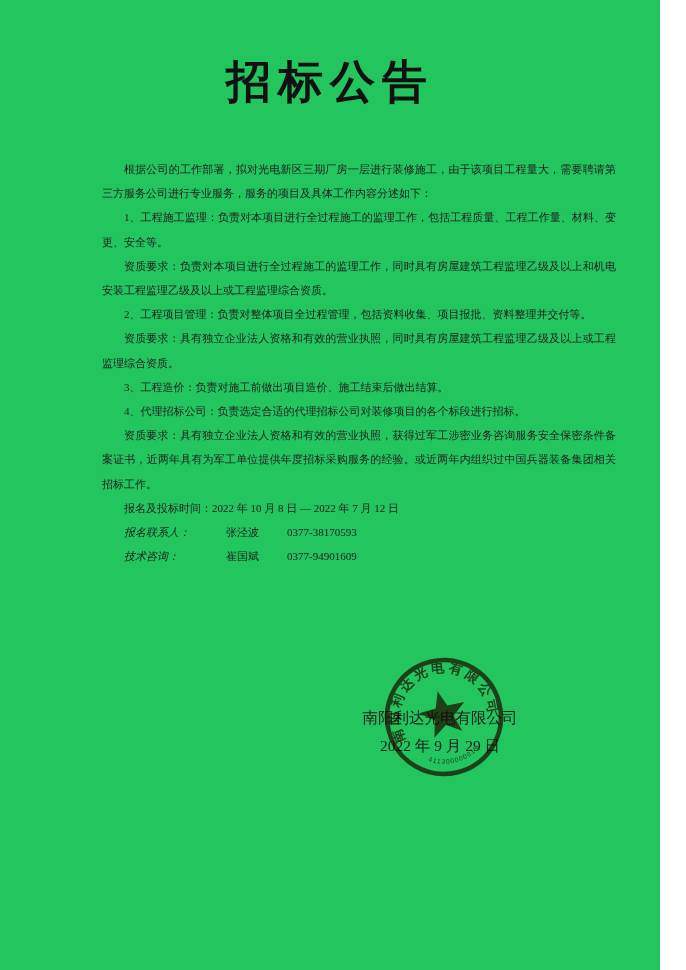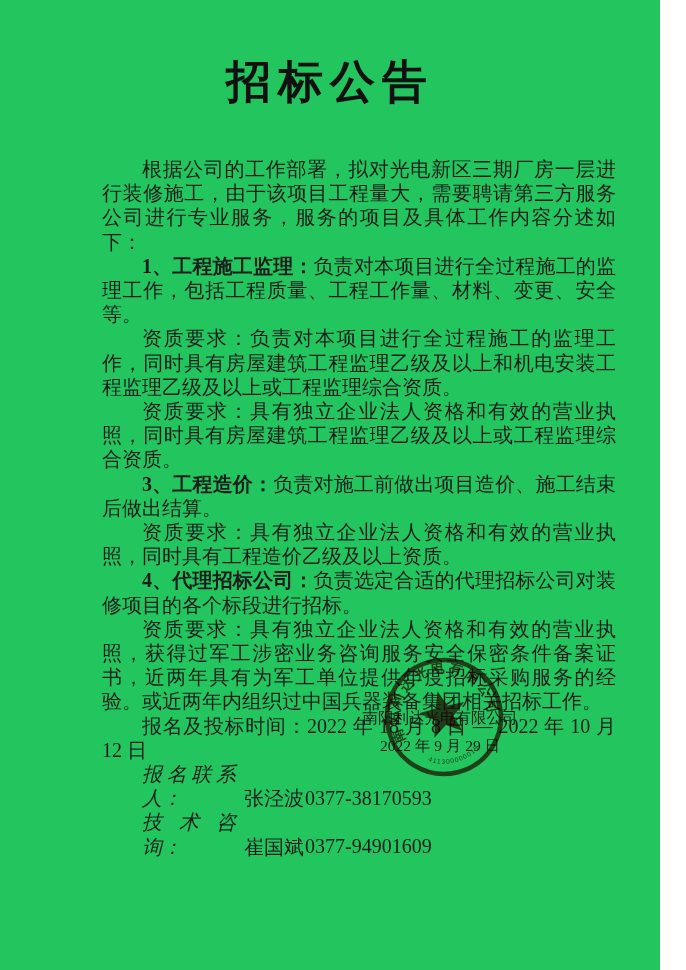--- a/index.html
+++ b/index.html
@@ -13,25 +13,25 @@
   }
   .doc-title{
     position:absolute;top:52px;left:0;width:100%;
     text-align:center;
     font-size:45px;font-weight:700;
     letter-spacing:7px;
     color:#111;
   }
   .doc-body{
     position:absolute;left:102px;top:157px;width:514px;
-    font-size:20px;line-height:24.2px;
+    font-size:11px;line-height:24.2px;
     text-align:justify;
   }
   .doc-body p{margin:0;padding:0;text-indent:2em;}
-  .lead{font-weight:700;}
+  .lead{font-weight:400;}
   .contact-line{text-indent:2em;}
   .contact-label{display:inline-block;width:94px;text-indent:0;font-style:italic;}
   .contact-name{display:inline-block;width:61px;text-indent:0;margin-left:8px;}
   .signature{
     position:absolute;top:704px;left:340px;width:200px;
     text-align:center;font-size:15.5px;line-height:28px;
   }
   .seal{
     position:absolute;left:383px;top:656px;width:122px;height:122px;
     transform:rotate(-14deg);
@@ -47,29 +47,29 @@
 <div class="page">
 
   <div class="doc-title">招标公告</div>
 
   <div class="doc-body">
     <p>根据公司的工作部署，拟对光电新区三期厂房一层进行装修施工，由于该项目工程量大，需要聘请第三方服务公司进行专业服务，服务的项目及具体工作内容分述如下：</p>
 
     <p><span class="lead">1、工程施工监理：</span><span>负责对本项目进行全过程施工的监理工作，包括工程质量、工程工作量、材料、变更、安全等。</span></p>
     <p>资质要求：负责对本项目进行全过程施工的监理工作，同时具有房屋建筑工程监理乙级及以上和机电安装工程监理乙级及以上或工程监理综合资质。</p>
 
+    <p><span class="lead">2、工程项目管理：</span><span>负责对整体项目全过程管理，包括资料收集、项目报批、资料整理并交付等。</span></p>
     <p>资质要求：具有独立企业法人资格和有效的营业执照，同时具有房屋建筑工程监理乙级及以上或工程监理综合资质。</p>
 
     <p><span class="lead">3、工程造价：</span><span>负责对施工前做出项目造价、施工结束后做出结算。</span></p>
-    <p>资质要求：具有独立企业法人资格和有效的营业执照，同时具有工程造价乙级及以上资质。</p>
 
     <p><span class="lead">4、代理招标公司：</span><span>负责选定合适的代理招标公司对装修项目的各个标段进行招标。</span></p>
     <p>资质要求：具有独立企业法人资格和有效的营业执照，获得过军工涉密业务咨询服务安全保密条件备案证书，近两年具有为军工单位提供年度招标采购服务的经验。或近两年内组织过中国兵器装备集团相关招标工作。</p>
 
-    <p><span>报名及投标时间：</span><span>2022 年 18 月 8 日 — 2022 年 10 月 12 日</span></p>
+    <p><span>报名及投标时间：</span><span>2022 年 10 月 8 日 — 2022 年 7 月 12 日</span></p>
 
     <p class="contact-line"><span class="contact-label">报名联系人：</span><span class="contact-name">张泾波</span><span>0377-38170593</span></p>
 
     <p class="contact-line"><span class="contact-label">技术咨询：</span><span class="contact-name">崔国斌</span><span>0377-94901609</span></p>
   </div>
 
   <div class="signature">
     <div>南阳利达光电有限公司</div>
     <div>2022 年 9 月 29 日</div>
   </div>

